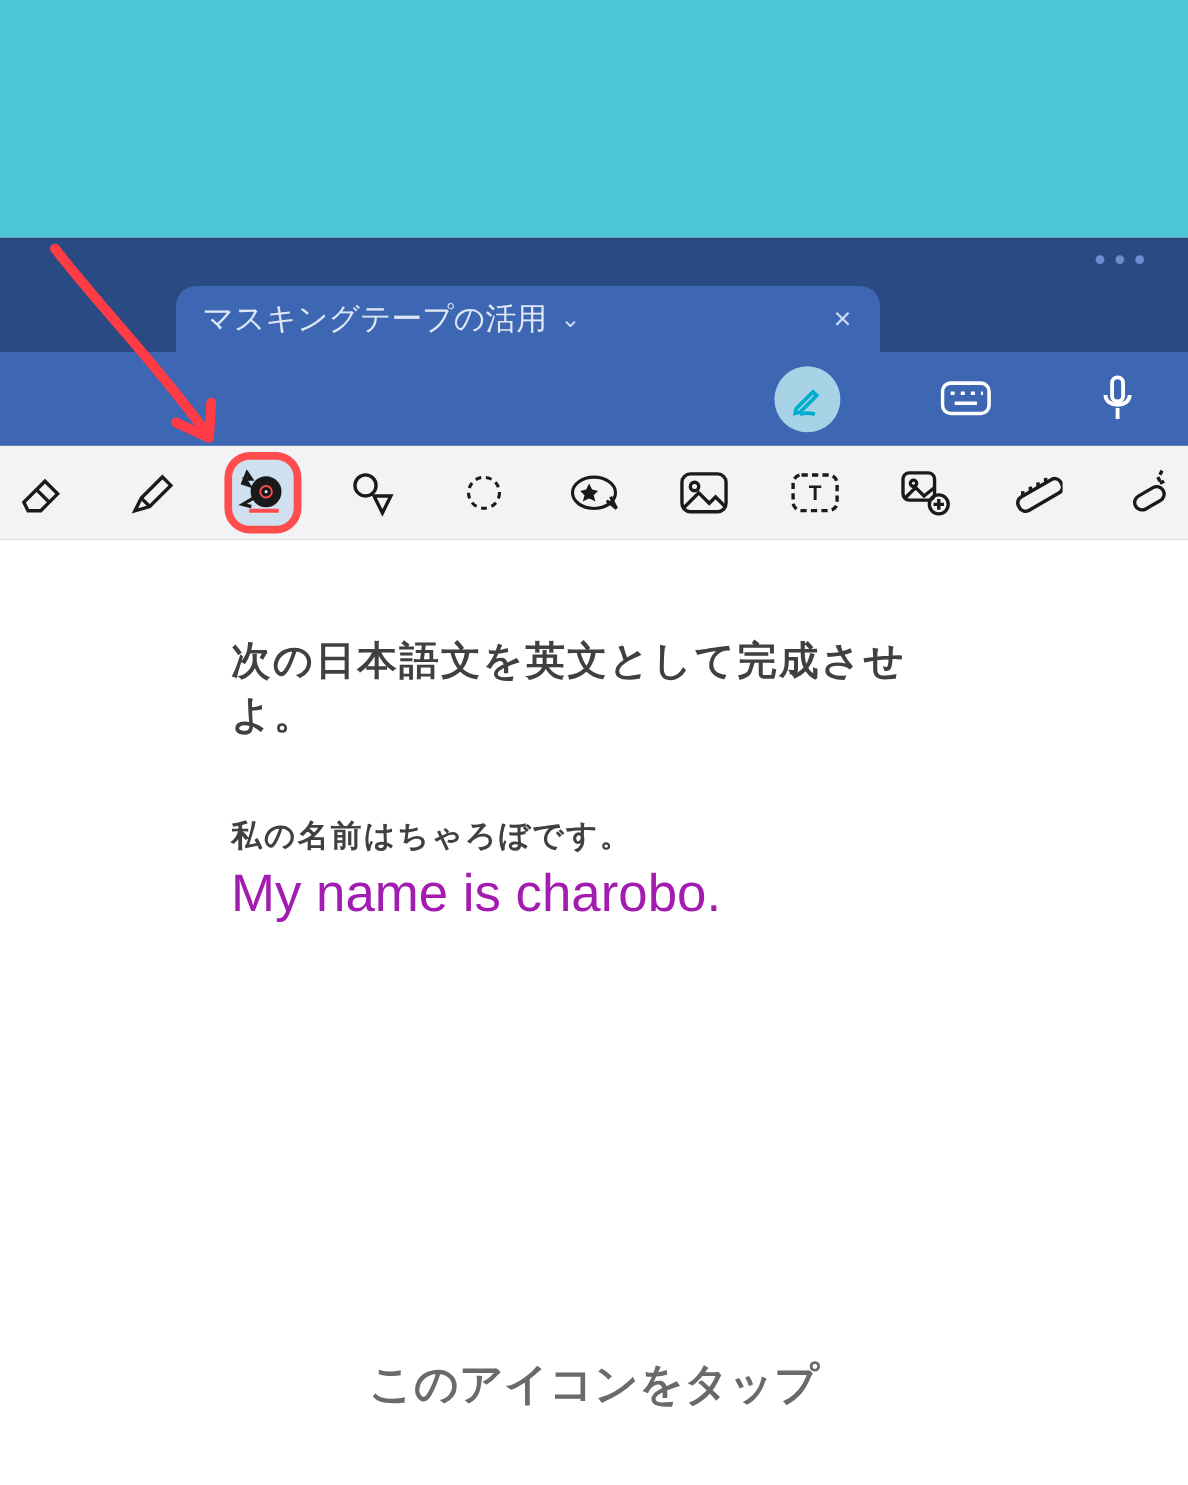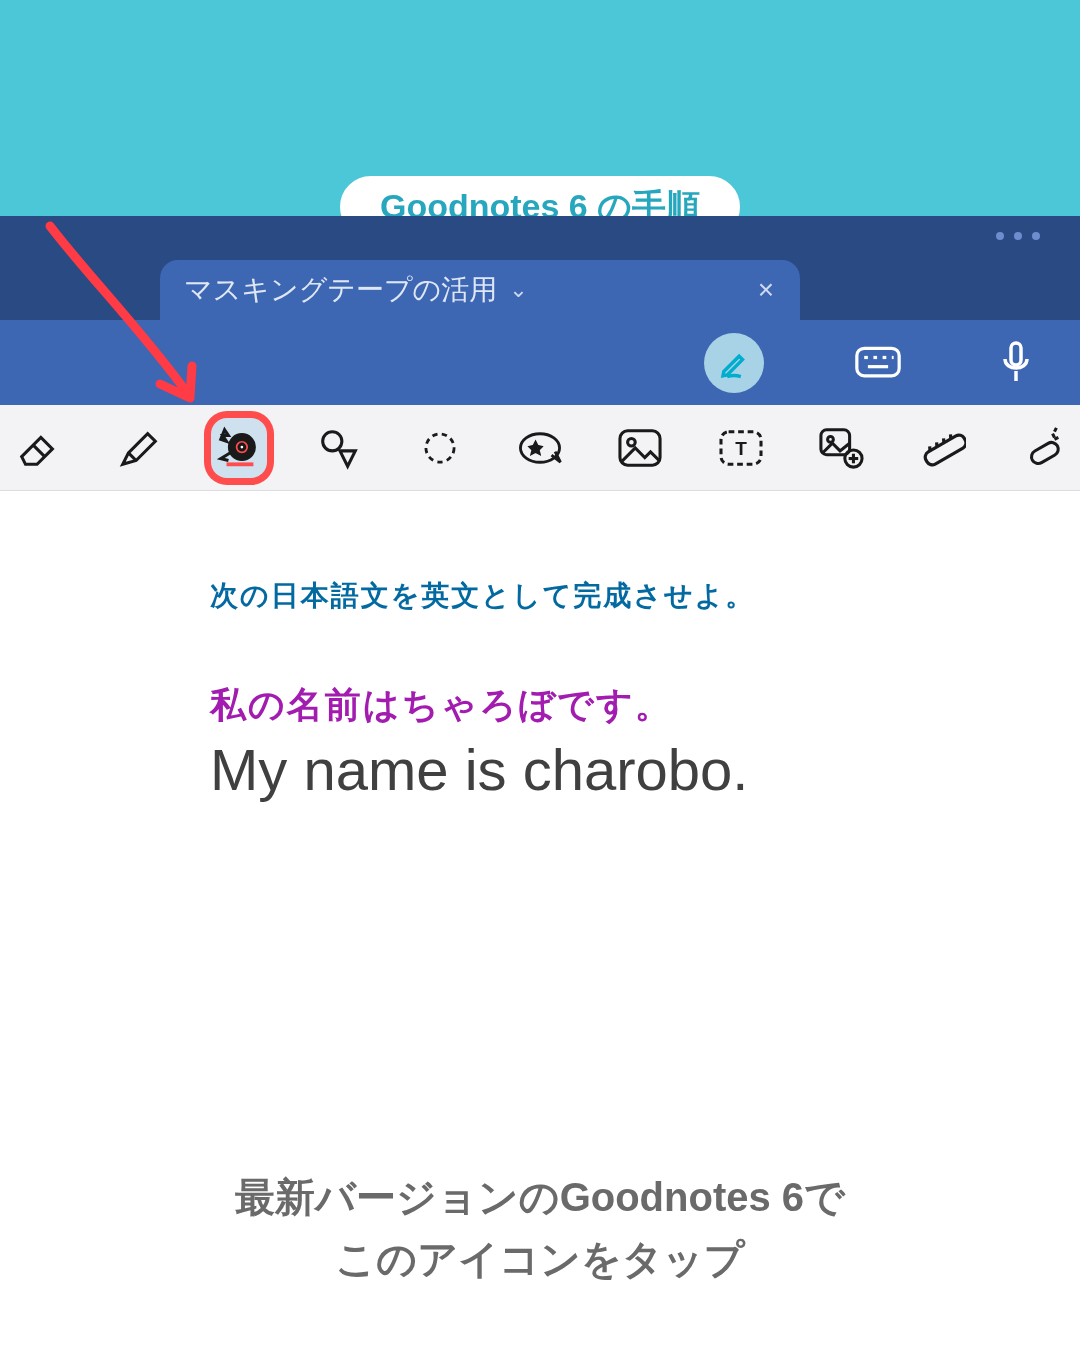--- a/index.html
+++ b/index.html
@@ -124,23 +124,23 @@
     box-shadow: 0 0 0 7px #ff4d4d;
     border-radius: 16px;
   }
   .tool svg { stroke: #1a1a1a; stroke-width: 3.2; fill: none; }
   .tool.highlighted svg { stroke: #1a1a1a; }
 
   .page {
     padding: 86px 190px 0 210px;
     background: #fff;
   }
-  .jp1 { font-size: 28px; font-weight: 800; color: #0369a1; letter-spacing: 2px; }
-  .jp2 { font-size: 36px; font-weight: 800; color: #a21caf; letter-spacing: 2px; margin-top: 66px; }
-  .en { font-size: 58px; font-weight: 500; font-family: Helvetica, Arial, sans-serif; color: #404040; margin-top: 6px; }
+  .jp1 { font-size: 36px; font-weight: 800; color: #404040; letter-spacing: 2px; }
+  .jp2 { font-size: 28px; font-weight: 800; color: #404040; letter-spacing: 2px; margin-top: 66px; }
+  .en { font-size: 48px; font-weight: 500; font-family: Helvetica, Arial, sans-serif; color: #a21caf; margin-top: 6px; }
 
   .footer {
     position: absolute;
     left: 0; right: 0;
     bottom: 60px;
     text-align: center;
     color: #6a6a6a;
     font-weight: 800;
     font-size: 40px;
     line-height: 1.55;
@@ -158,21 +158,20 @@
   .arrow path, .arrow polyline { stroke: #ff3b45; stroke-width: 9; fill: none; stroke-linecap: round; stroke-linejoin: round; }
 
   
   .tape-inner { fill: #ff4d4d; }
   .blu-star { fill: #3d90ff; }
 </style>
 </head>
 <body>
 
 <div class="hero">
-  <div class="pill">Goodnotes 6 の手順</div>
 </div>
 
 <div class="app-chrome">
   <div class="dots">
       <span></span>
       <span></span>
       <span></span>
     </div>
   <div class="tab-row">
     <div class="tab">
@@ -289,21 +288,20 @@
   </div>
 </div>
 
 <div class="page">
   <div class="jp1">次の日本語文を英文として完成させよ。</div>
   <div class="jp2">私の名前はちゃろぼです。</div>
   <div class="en">My name is charobo.</div>
 </div>
 
 <div class="footer">
-  <div>最新バージョンのGoodnotes 6で</div>
   <div>このアイコンをタップ</div>
 </div>
 
 <div class="arrow">
   <svg width="220" height="220" viewBox="0 0 220 220">
     <path d="M20 8 C 60 60, 110 110, 158 176"></path>
     <polyline points="130,166 160,180 162,148"></polyline>
   </svg>
 </div>
 

